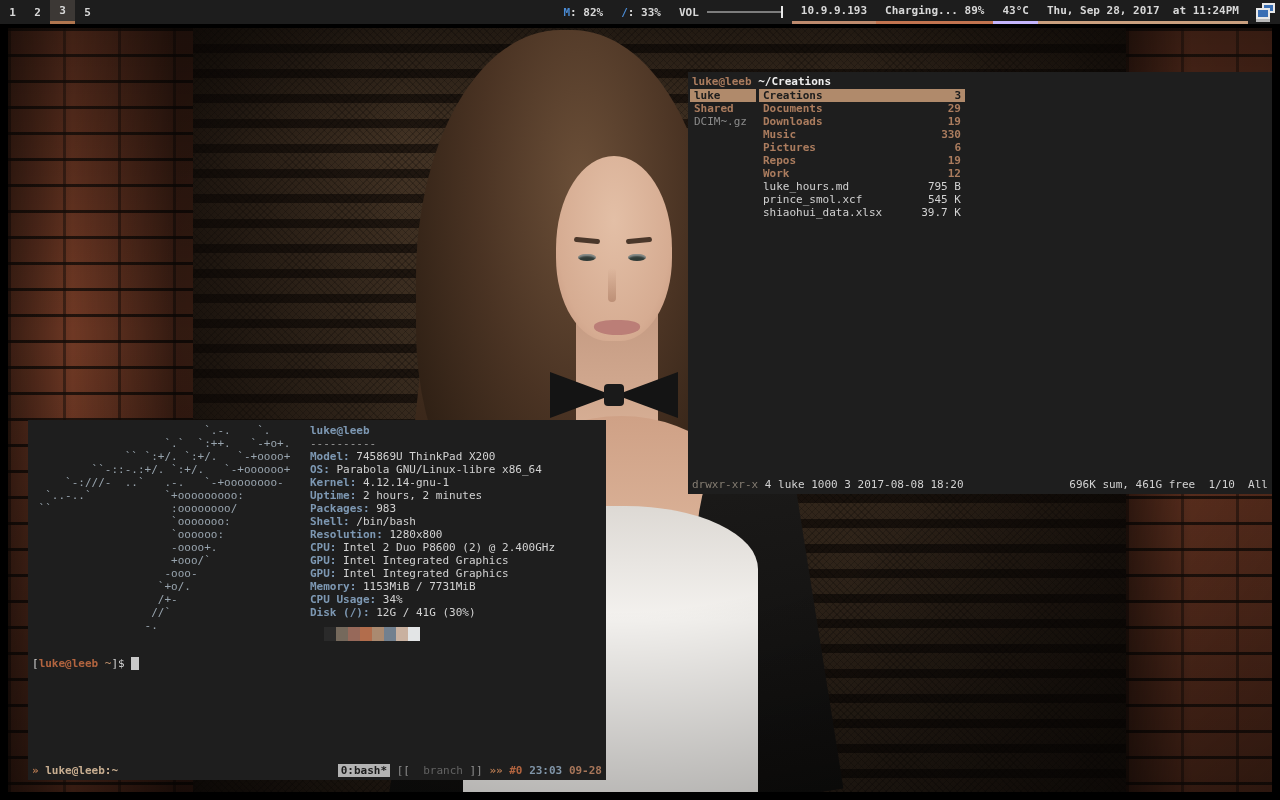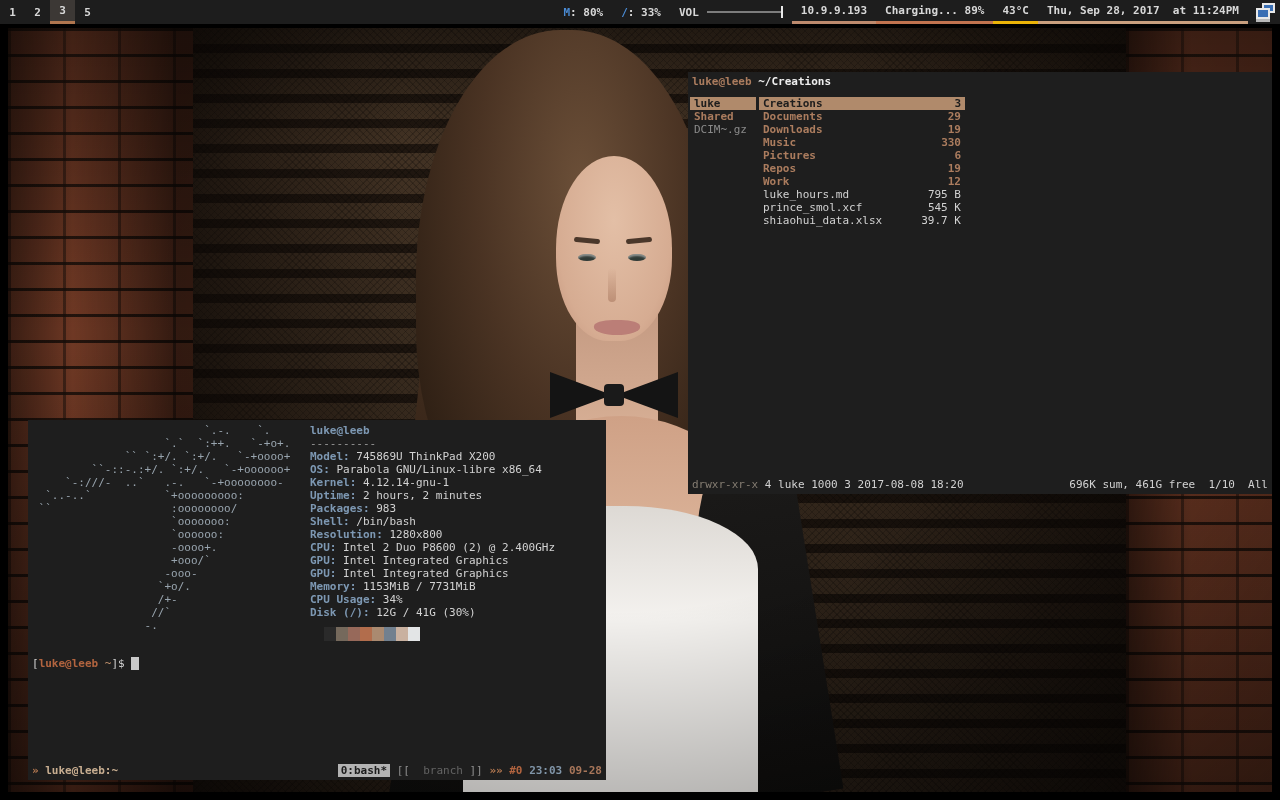--- a/index.html
+++ b/index.html
@@ -9,21 +9,21 @@
   
   .bar { position:absolute; top:0; left:0; width:1280px; height:24px; background:#1d1d1d;
          display:flex; align-items:stretch; z-index:20; color:#d8d8d8;
          font-size:11px; font-weight:bold; }
   .ws { width:25px; display:flex; align-items:center; justify-content:center; cursor:pointer; }
   .ws.active { background:#3c3835; border-bottom:3px solid #b0764f; }
   .bar-right { margin-left:auto; display:flex; align-items:stretch; }
   .mod { display:flex; align-items:center; padding:0 9px; white-space:pre; }
   .mod.u-ip   { border-bottom:3px solid #bd8a6d; }
   .mod.u-bat  { border-bottom:3px solid #c1734f; }
-  .mod.u-temp { border-bottom:3px solid #eab308; }
+  .mod.u-temp { border-bottom:3px solid #c4b5fd; }
   .mod.u-date { border-bottom:3px solid #c99f7e;text-align:center; }
   .blue { color:#4a8bd4; }
   .vol-line { position:relative; width:76px; height:2px; background:#7d7d7d; margin-left:8px; }
   .vol-tick { position:absolute; right:0; top:-5px; width:2px; height:12px; background:#e8e8e8; }
   .tray { display:flex; align-items:center; padding:0 6px; position:relative; width:32px; }
   .mon { position:absolute; border:2px solid #e8e8e8; background:#3a6fb4; }
   .mon.back  { width:13px; height:10px; right:5px; top:3px; }
   .mon.front { width:14px; height:11px; right:10px; top:8px; box-shadow:0 3px 0 0 #b9b9b9; }
 
   
@@ -110,21 +110,21 @@
   .t-arr2 { color:#b0764f; font-weight:bold; }
   .t-pane { color:#b2643f; font-weight:bold; }
   .t-time { color:#8095a8; font-weight:bold; }
   .t-date { color:#a8765a; font-weight:bold; }
 
   
   .ranger { left:688px; top:72px; width:584px; height:422px; }
   .r-title { position:absolute; left:4px; top:3px; white-space:pre; font-weight:bold; }
   .r-host { color:#ab7c5e; } .r-path { color:#eeeeee; }
   .r-cols { position:absolute; top:17px; left:0; right:0; bottom:20px; }
-  .r-col { position:absolute; top:8px; }
+  .r-col { position:absolute; top:0; }
   .r-col1 { left:2px;  width:66px; }
   .r-col2 { left:71px; width:206px; }
   .r-col3 { left:285px; width:295px; }
   .r-row { height:13px; display:flex; padding:0 4px; align-items:center; cursor:pointer; }
   .r-row .nm { flex:1; overflow:hidden; white-space:pre; }
   .r-row .ct { white-space:pre; }
   .r-dir { color:#ab7c5e; font-weight:bold; }
   .r-file { color:#d2d2d2; }
   .r-dim { color:#8a8a8a; }
   .r-sel { background:#b08a6b; color:#1d1d1d; }
@@ -137,21 +137,21 @@
 
 <div class="bar">
   <div id="workspaces" style="display:flex;">
       <div class="ws">1</div>
       <div class="ws">2</div>
       <div class="ws active">3</div>
       <div class="ws">5</div>
     </div>
   <div class="bar-right">
     <div class="mod">
-      <span class="blue">M</span><span>: 80%</span>
+      <span class="blue">M</span><span>: 82%</span>
     </div>
     <div class="mod">
       <span class="blue">/</span><span>: 33%</span>
     </div>
     <div class="mod">
       <span>VOL</span>
       <span class="vol-line"><span class="vol-tick"></span></span>
     </div>
     <div class="mod u-ip">
       <span>10.9.9.193</span>

